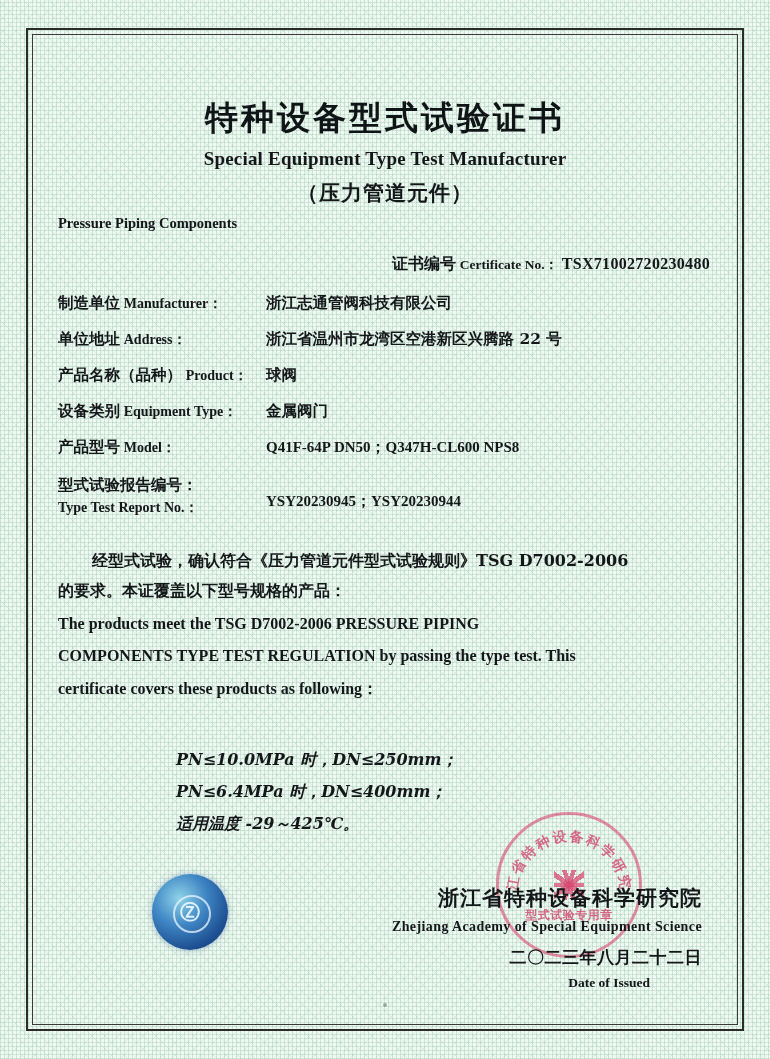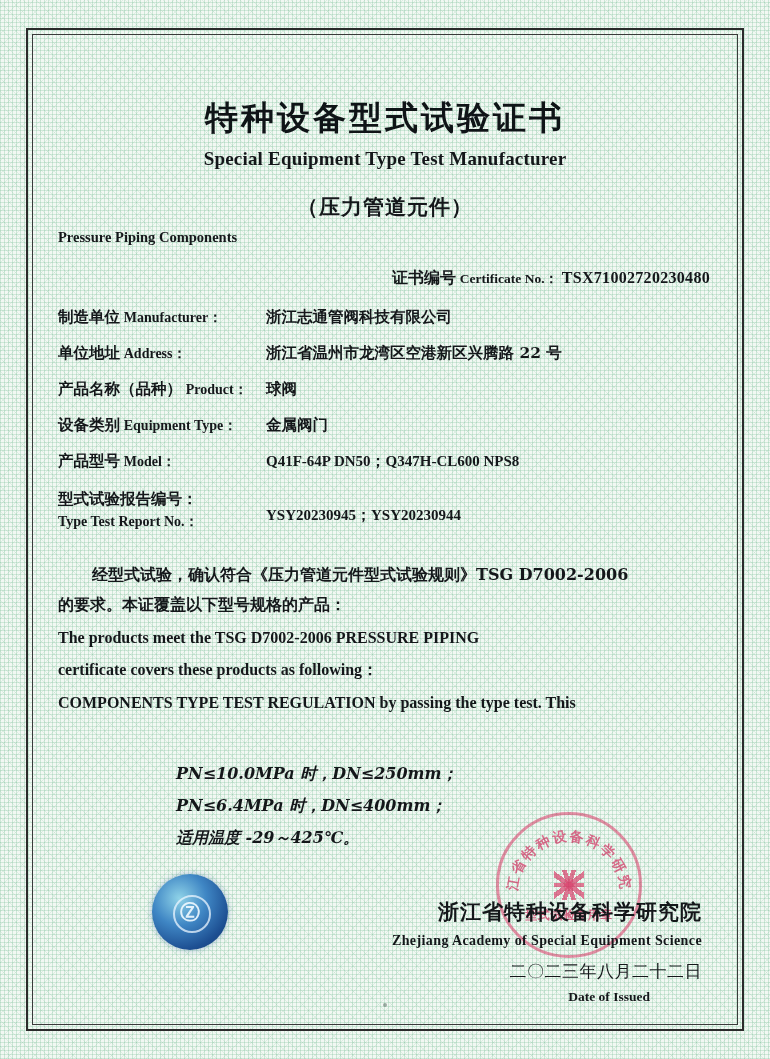--- a/index.html
+++ b/index.html
@@ -85,21 +85,21 @@
     font-size: 19px;
     font-weight: bold;
     margin-top: 7px;
     letter-spacing: 0.2px;
   }
   .subtitle-cn {
     text-align: center;
     font-family: "DejaVu Serif", serif;
     font-size: 21px;
     font-weight: bold;
-    margin-top: 23px;
+    margin-top: 9px;
     letter-spacing: 1px;
   }
   .subtitle-en {
     text-align: left;
     font-size: 14.5px;
     font-weight: bold;
     margin-top: 8px;
   }
 
   
@@ -215,21 +215,21 @@
   }
   .issuer-en {
     font-size: 14px;
     font-weight: bold;
     margin-top: 7px;
     letter-spacing: 0.4px;
   }
   .issue-date {
     font-family: "DejaVu Serif", serif;
     font-size: 17px;
-    font-weight: normal;
+    font-weight: bold;
     margin-top: 11px;
     letter-spacing: 0.5px;
   }
   .issue-date-label {
     font-size: 13.5px;
     font-weight: bold;
     margin-top: 6px;
     padding-right: 52px;
   }
 
@@ -406,22 +406,22 @@
         </div>
         <div class="field-value">YSY20230945；YSY20230944</div>
       </div>
 
     </div>
 
     <div class="body-block">
       <div class="para-cn">经型式试验，确认符合《压力管道元件型式试验规则》TSG  D7002-2006</div>
       <div class="para-cn" style="text-indent:0">的要求。本证覆盖以下型号规格的产品：</div>
       <div class="para-en">The   products   meet   the   TSG   D7002-2006   PRESSURE   PIPING</div>
+      <div class="para-en">COMPONENTS TYPE TEST REGULATION by passing the type test. This</div>
       <div class="para-en para-en-last">certificate covers these products as following：</div>
-      <div class="para-en">COMPONENTS TYPE TEST REGULATION by passing the type test. This</div>
     </div>
 
     <div class="spec-list">
       <div class="spec-line">PN≤10.0MPa 时，DN≤250mm；</div>
       <div class="spec-line">PN≤6.4MPa 时，DN≤400mm；</div>
       <div class="spec-line">适用温度 -29～425℃。</div>
     </div>
 
     <div class="sign-block">
       <div class="issuer-cn">浙江省特种设备科学研究院</div>

